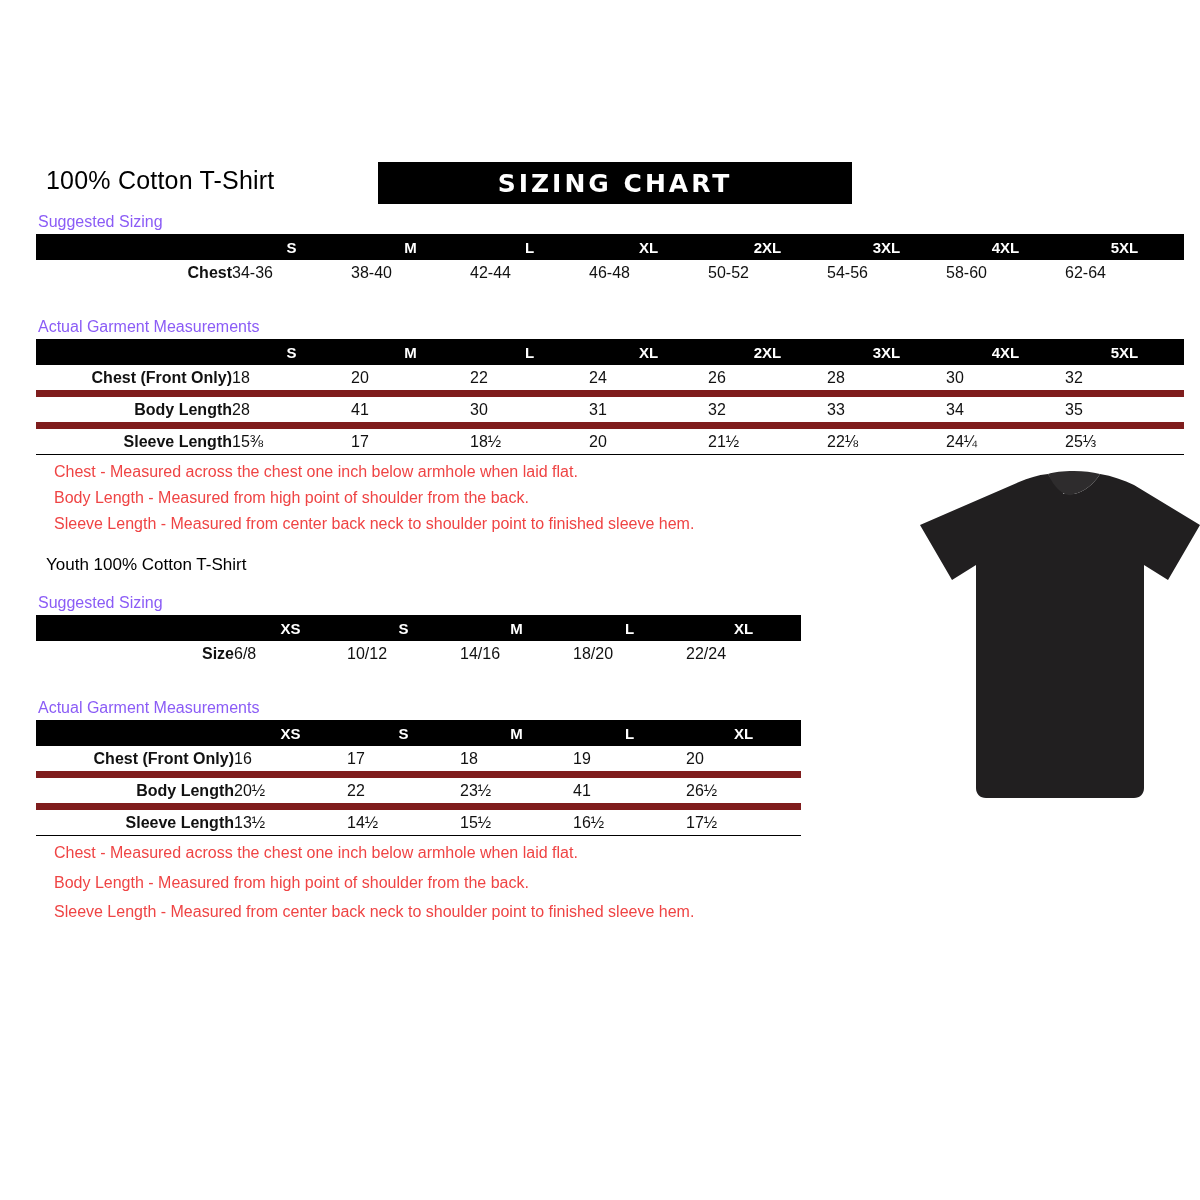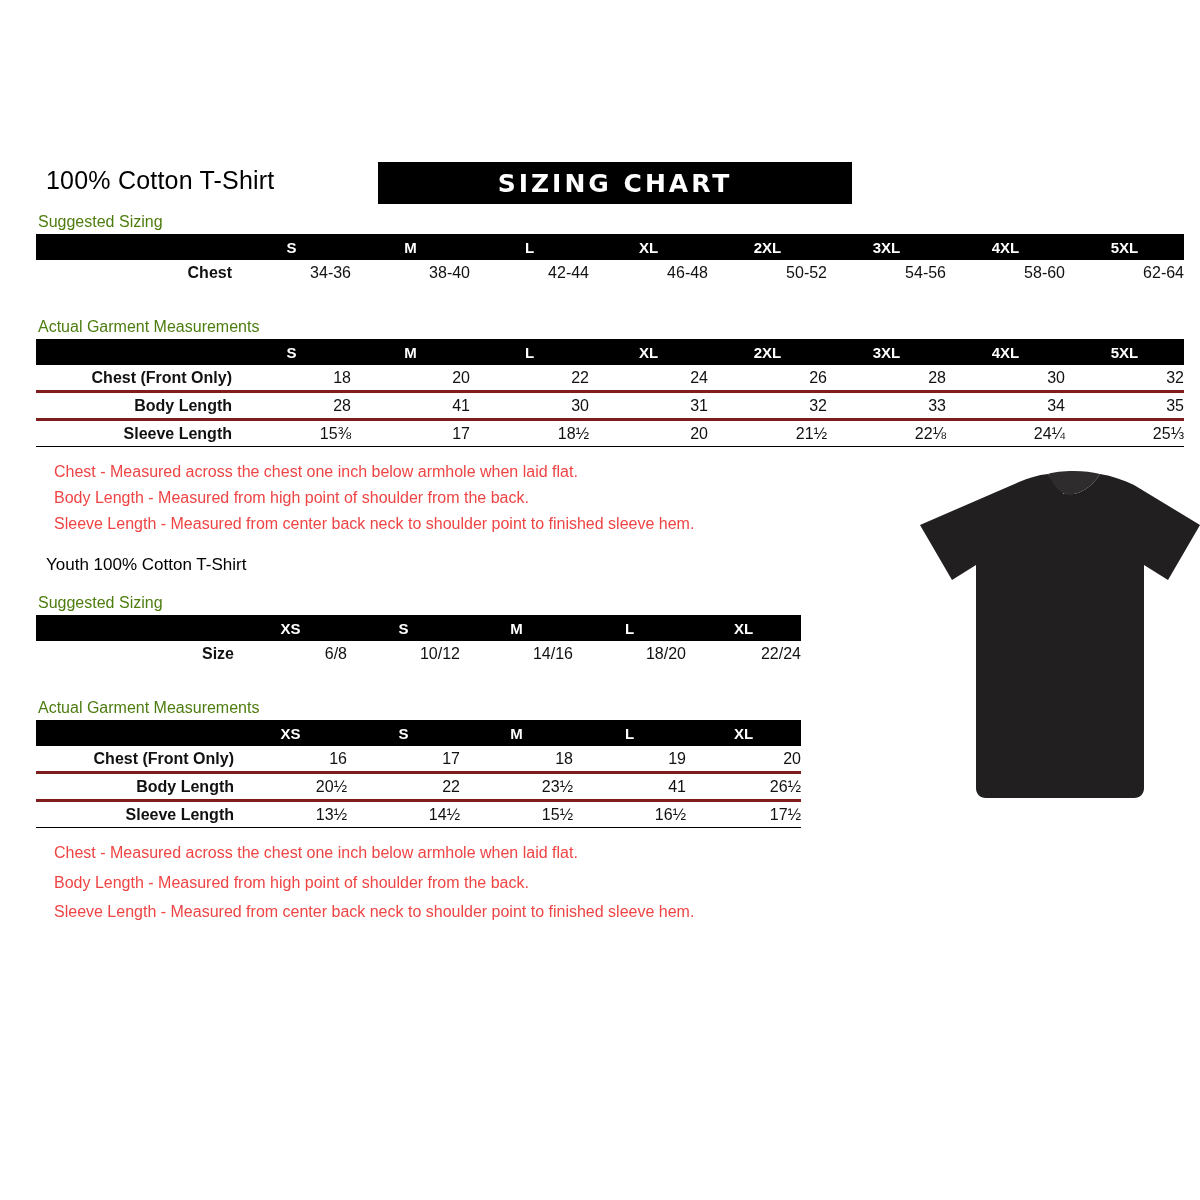--- a/index.html
+++ b/index.html
@@ -50,21 +50,21 @@
   .sizing-banner span {
     font-size: 25px;
     font-weight: bold;
     letter-spacing: 3px;
     font-family: "DejaVu Sans", sans-serif;
   }
 
   .section-label {
     position: absolute;
     font-size: 16px;
-    color: #4d7c0f;
+    color: #8b5cf6;
     white-space: nowrap;
   }
 
   
   table.sz {
     position: absolute;
     border-collapse: collapse;
     table-layout: fixed;
     font-size: 16px;
   }
@@ -76,34 +76,34 @@
     height: 26px;
     text-align: center;
     padding: 0;
     border: none;
   }
   table.sz thead th.rowlabel {
     text-align: left;
   }
   table.sz tbody td {
     height: 25px;
-    text-align: right;
+    text-align: left;
     padding: 0;
     color: #111;
     font-size: 16px;
     background: #fff;
   }
   table.sz tbody td.rowlabel {
     text-align: right;
     font-weight: bold;
     padding-left: 4px;
     font-size: 16px;
   }
   table.sz.lined tbody tr {
-    border-bottom: 3px solid #7f1d1d;
+    border-bottom: 7px solid #7f1d1d;
   }
   table.sz.lined tbody tr:last-child {
     border-bottom: 1px solid #000;
   }
 
   
   .note {
     position: absolute;
     font-size: 16px;
     color: #ef4444;

